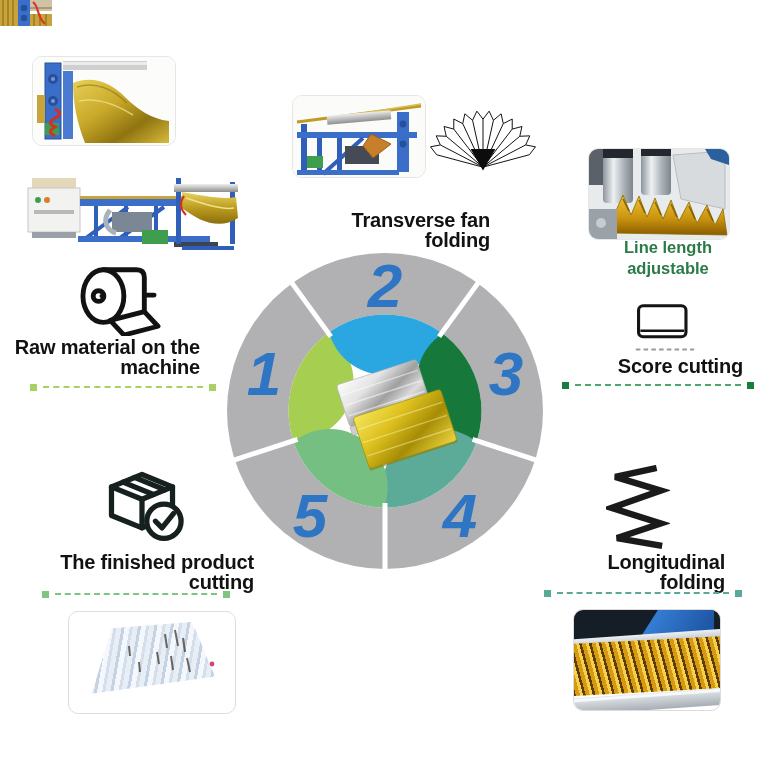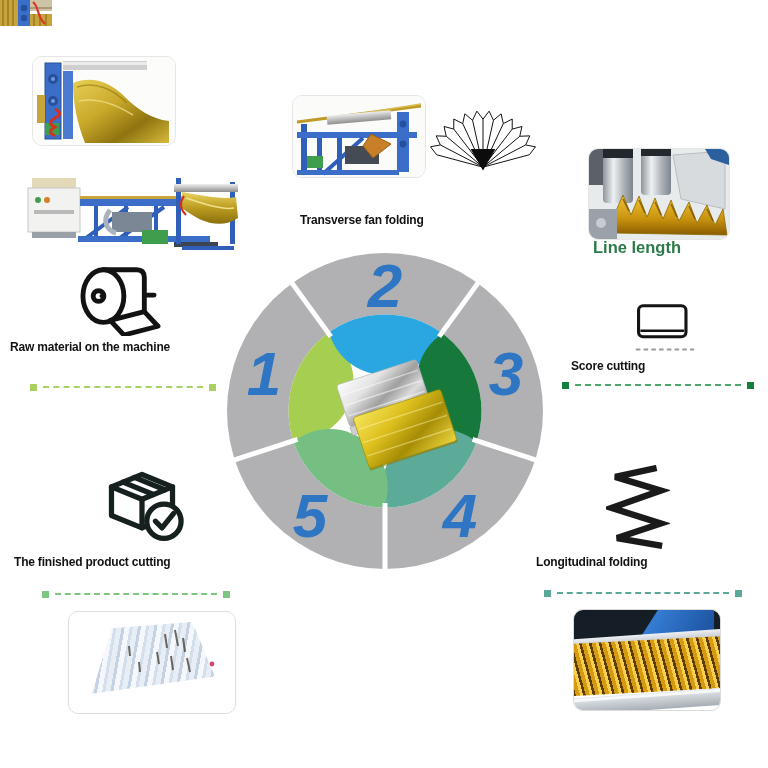--- a/index.html
+++ b/index.html
@@ -1,22 +1,22 @@
 <!DOCTYPE html>
 <html><head>
 <meta charset="utf-8">
 <style>
   html,body{margin:0;padding:0;background:#ffffff;}
   #canvas{position:relative;width:768px;height:768px;background:#ffffff;overflow:hidden;
           font-family:"Liberation Sans","DejaVu Sans",sans-serif;}
   .abs{position:absolute;}
   .photo-card{position:absolute;background:#fff;border:1px solid #e6e6e6;border-radius:10px;overflow:hidden;}
-  .step-label{position:absolute;font-weight:700;font-size:12px;color:#121212;text-align:left;
+  .step-label{position:absolute;font-weight:700;font-size:20px;color:#121212;text-align:right;
               line-height:20px;letter-spacing:-0.2px;}
-  .note-green{position:absolute;font-weight:600;font-size:16.5px;color:#2b7a47;line-height:21px;}
+  .note-green{position:absolute;font-weight:600;font-size:16.5px;color:#2b7a47;text-align:center;line-height:21px;}
   .divider{position:absolute;display:flex;align-items:center;height:8px;}
   .divider .sq{width:7px;height:7px;flex:0 0 7px;}
   .divider .dash{flex:1;border-top:2.5px dashed currentColor;margin:0 6px;height:0;}
   .div-lime{color:#a9d161;}      .div-lime .sq{background:#a9d161;}
   .div-green{color:#7cc67f;}     .div-green .sq{background:#7cc67f;}
   .div-dgreen{color:#4aa86a;}    .div-dgreen .sq{background:#15803b;}
   .div-teal{color:#5aa897;}      .div-teal .sq{background:#5aa897;}
   .strips{position:absolute;}
 </style>
 </head>
@@ -271,37 +271,38 @@
       <rect x="52" y="0" width="30" height="7" fill="#23282e"></rect>
       <path d="M26,64 L34,46 L42,66 L50,47 L58,68 L66,49 L74,70 L82,51 L90,72 L100,53
                L108,74 L118,56 L126,76 L134,60 L138,86 L24,84 Z" fill="url(#goldC)" stroke="#8a6a00" stroke-width="0.8"></path>
       <path d="M34,50 L40,62 M50,51 L56,64 M66,53 L72,66 M82,55 L88,68 M100,57 L106,70 M118,60 L124,72" stroke="#6b4a00" stroke-width="1.6" opacity="0.7"></path>
       <rect x="0" y="60" width="28" height="30" fill="#9aa1a8"></rect>
       <circle cx="12" cy="74" r="5" fill="#c7ccd1"></circle>
     </svg>
   </div>
   <div class="note-green" style="left:593px;top:237px;width:150px">
     <div>Line length</div>
+    <div>adjustable</div>
   </div>
   <svg class="abs" style="left:634px;top:302px" width="62" height="53" viewBox="0 0 68 58">
     <rect x="5" y="4" width="52" height="34" rx="5" fill="none" stroke="#141414" stroke-width="3.4"></rect>
     <path d="M7,31.5 L55,31.5" stroke="#141414" stroke-width="2.6"></path>
     <path d="M2,52 L66,52" stroke="#9a9a9a" stroke-width="2" stroke-dasharray="5,3.5"></path>
   </svg>
-  <div class="step-label" style="left:571px;top:356px;width:150px">Score cutting</div>
+  <div class="step-label" style="left:593px;top:356px;width:150px">Score cutting</div>
   <div class="divider div-dgreen" style="left:562px;top:381px;width:192px">
     <span class="sq"></span>
     <span class="dash"></span>
     <span class="sq"></span>
   </div>
 
   <svg class="abs" style="left:606px;top:465px" width="64" height="84" viewBox="0 0 70 92">
     <path d="M52,4 L10,13 L60,28 L6,47 L60,64 L12,80 L58,88" stroke="#1a1a1a" stroke-width="7" fill="none" stroke-linecap="square"></path>
   </svg>
-  <div class="step-label" style="left:536px;top:552px;width:175px">Longitudinal folding</div>
+  <div class="step-label" style="left:550px;top:552px;width:175px">Longitudinal folding</div>
   <div class="divider div-teal" style="left:544px;top:589px;width:198px">
     <span class="sq"></span>
     <span class="dash"></span>
     <span class="sq"></span>
   </div>
   <div class="photo-card" style="left:573px;top:609px;width:146px;height:100px;border-color:#dcdcdc">
     <div class="strips" style="left:0;top:0;width:146px;height:34px;background:#151d26;"></div>
     <div class="strips" style="right:6px;top:0;width:72px;height:32px;
          background:linear-gradient(115deg,#3a86df,#1b4f9c);
          clip-path:polygon(22% 0,100% 0,100% 100%,0 78%);"></div>

